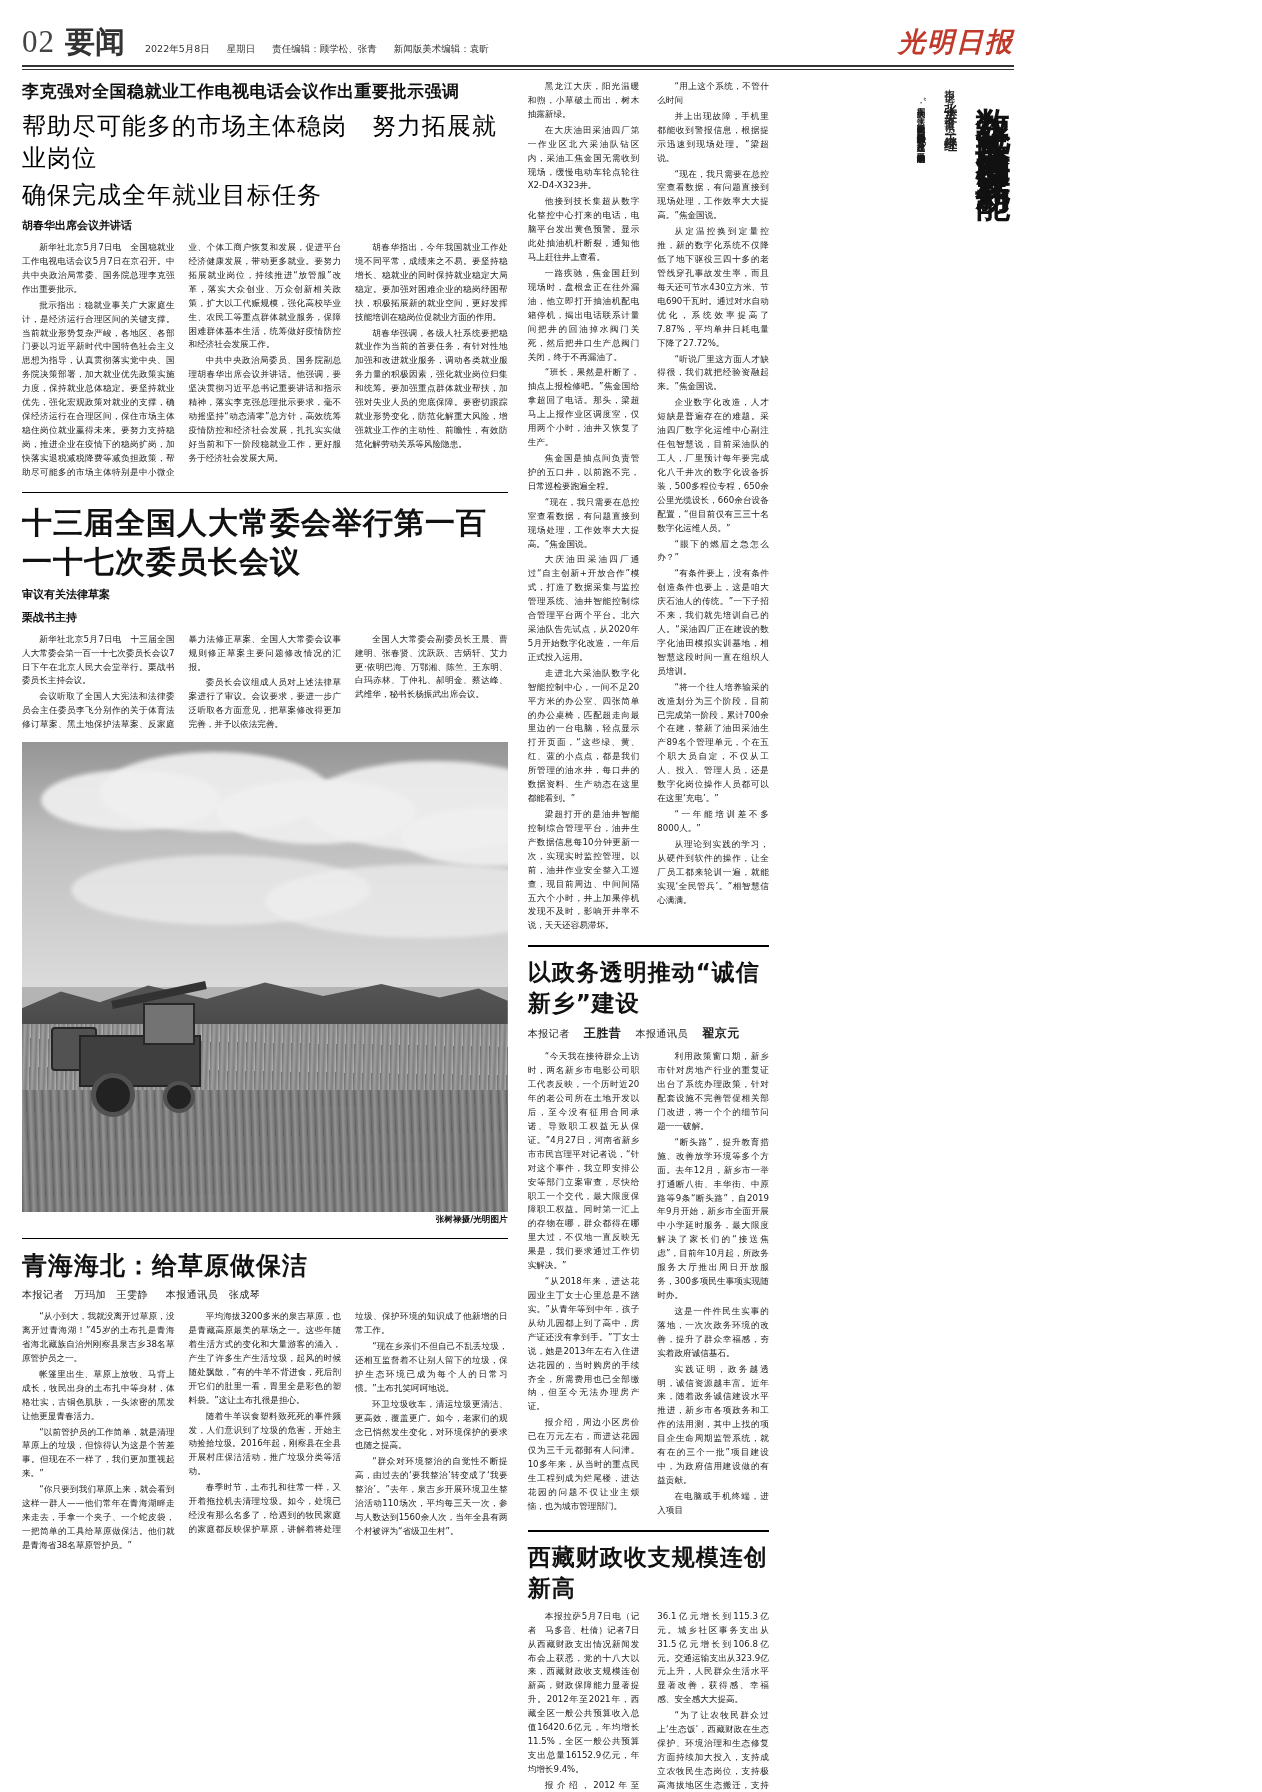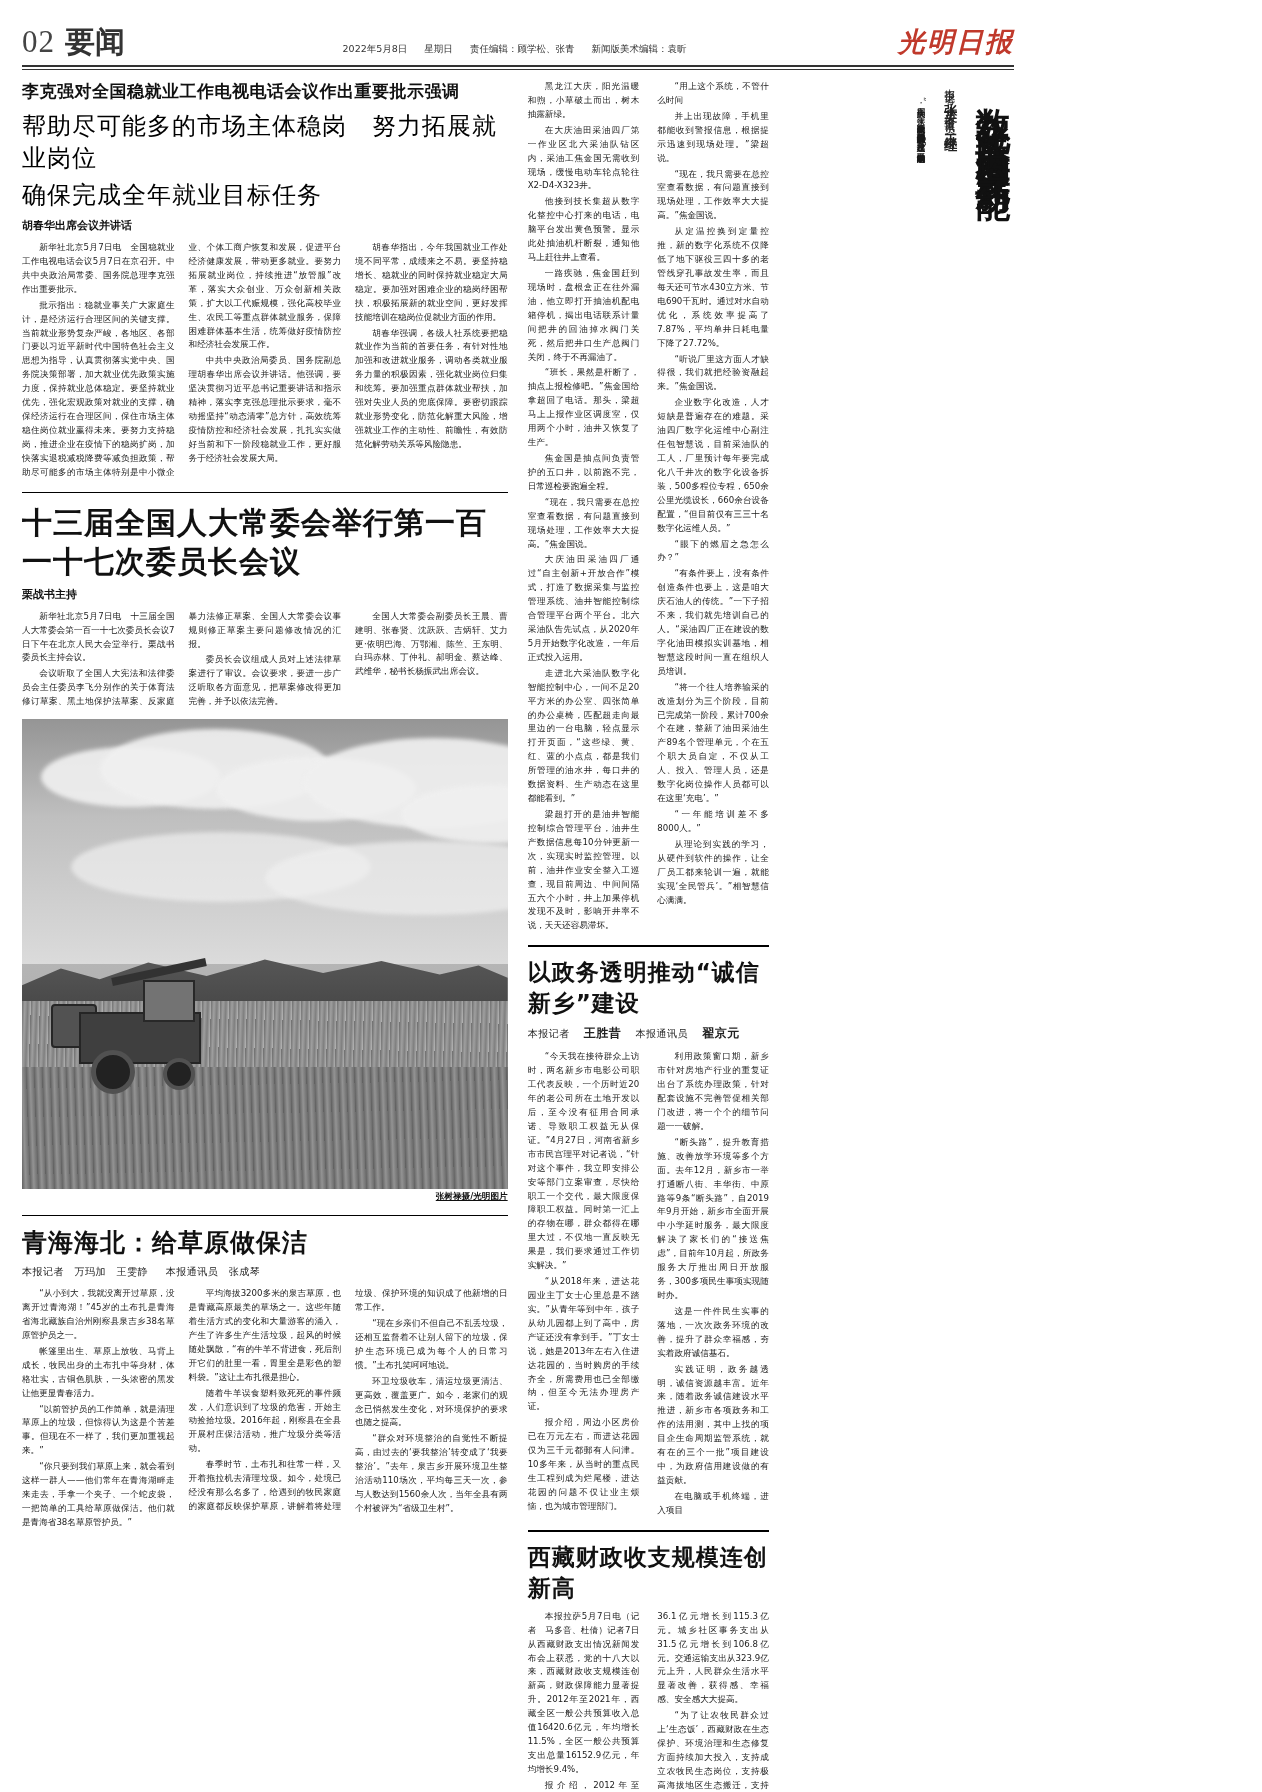--- a/index.html
+++ b/index.html
@@ -44,21 +44,20 @@
     margin-right: 20px;
     line-height: 1;
   }
   .masthead-meta {
     font-size: 9.5px;
     color: #333;
     line-height: 1;
     padding-bottom: 4px;
     flex: 1;
     white-space: nowrap;
-    text-align: center;
   }
   .masthead-meta span { margin-right: 14px; }
   .paper-logo {
     font-size: 27px;
     font-family: "DejaVu Serif", serif;
     font-weight: bold;
     color: #c0392b;
     letter-spacing: 2px;
     font-style: italic;
     line-height: 1;
@@ -205,21 +204,20 @@
     text-align: justify;
     margin-top: 6px;
     color: #1a1a1a;
   }
   .photo-caption .cap-lead { font-weight: bold; }
   .photo-credit {
     font-size: 8.6px;
     text-align: right;
     margin-top: 2px;
     font-weight: bold;
-    text-decoration: underline;
   }
 
   
   .vert-feature {
     display: flex;
     flex-direction: row-reverse;
     align-items: flex-start;
     height: 700px;
   }
   .vert-title {
@@ -285,20 +283,21 @@
           <p>中共中央政治局委员、国务院副总理胡春华出席会议并讲话。他强调，要坚决贯彻习近平总书记重要讲话和指示精神，落实李克强总理批示要求，毫不动摇坚持“动态清零”总方针，高效统筹疫情防控和经济社会发展，扎扎实实做好当前和下一阶段稳就业工作，更好服务于经济社会发展大局。</p>
           <p>胡春华指出，今年我国就业工作处境不同平常，成绩来之不易。要坚持稳增长、稳就业的同时保持就业稳定大局稳定。要加强对困难企业的稳岗纾困帮扶，积极拓展新的就业空间，更好发挥技能培训在稳岗位促就业方面的作用。</p>
           <p>胡春华强调，各级人社系统要把稳就业作为当前的首要任务，有针对性地加强和改进就业服务，调动各类就业服务力量的积极因素，强化就业岗位归集和统筹。要加强重点群体就业帮扶，加强对失业人员的兜底保障。要密切跟踪就业形势变化，防范化解重大风险，增强就业工作的主动性、前瞻性，有效防范化解劳动关系等风险隐患。</p>
         </div>
       </div>
 
       <div class="sep"></div>
 
       <div>
         <div class="headline-2">十三届全国人大常委会举行第一百一十七次委员长会议</div>
+        <div class="subhead">审议有关法律草案</div>
         <div class="subhead">栗战书主持</div>
         <div class="body-text cols3">
           <p>新华社北京5月7日电　十三届全国人大常委会第一百一十七次委员长会议7日下午在北京人民大会堂举行。栗战书委员长主持会议。</p>
           <p>会议听取了全国人大宪法和法律委员会主任委员李飞分别作的关于体育法修订草案、黑土地保护法草案、反家庭暴力法修正草案、全国人大常委会议事规则修正草案主要问题修改情况的汇报。</p>
           <p>委员长会议组成人员对上述法律草案进行了审议。会议要求，要进一步广泛听取各方面意见，把草案修改得更加完善，并予以依法完善。</p>
           <p>全国人大常委会副委员长王晨、曹建明、张春贤、沈跃跃、吉炳轩、艾力更·依明巴海、万鄂湘、陈竺、王东明、白玛赤林、丁仲礼、郝明金、蔡达峰、武维华，秘书长杨振武出席会议。</p>
         </div>
       </div>
 
       <div class="photo-wrap">

